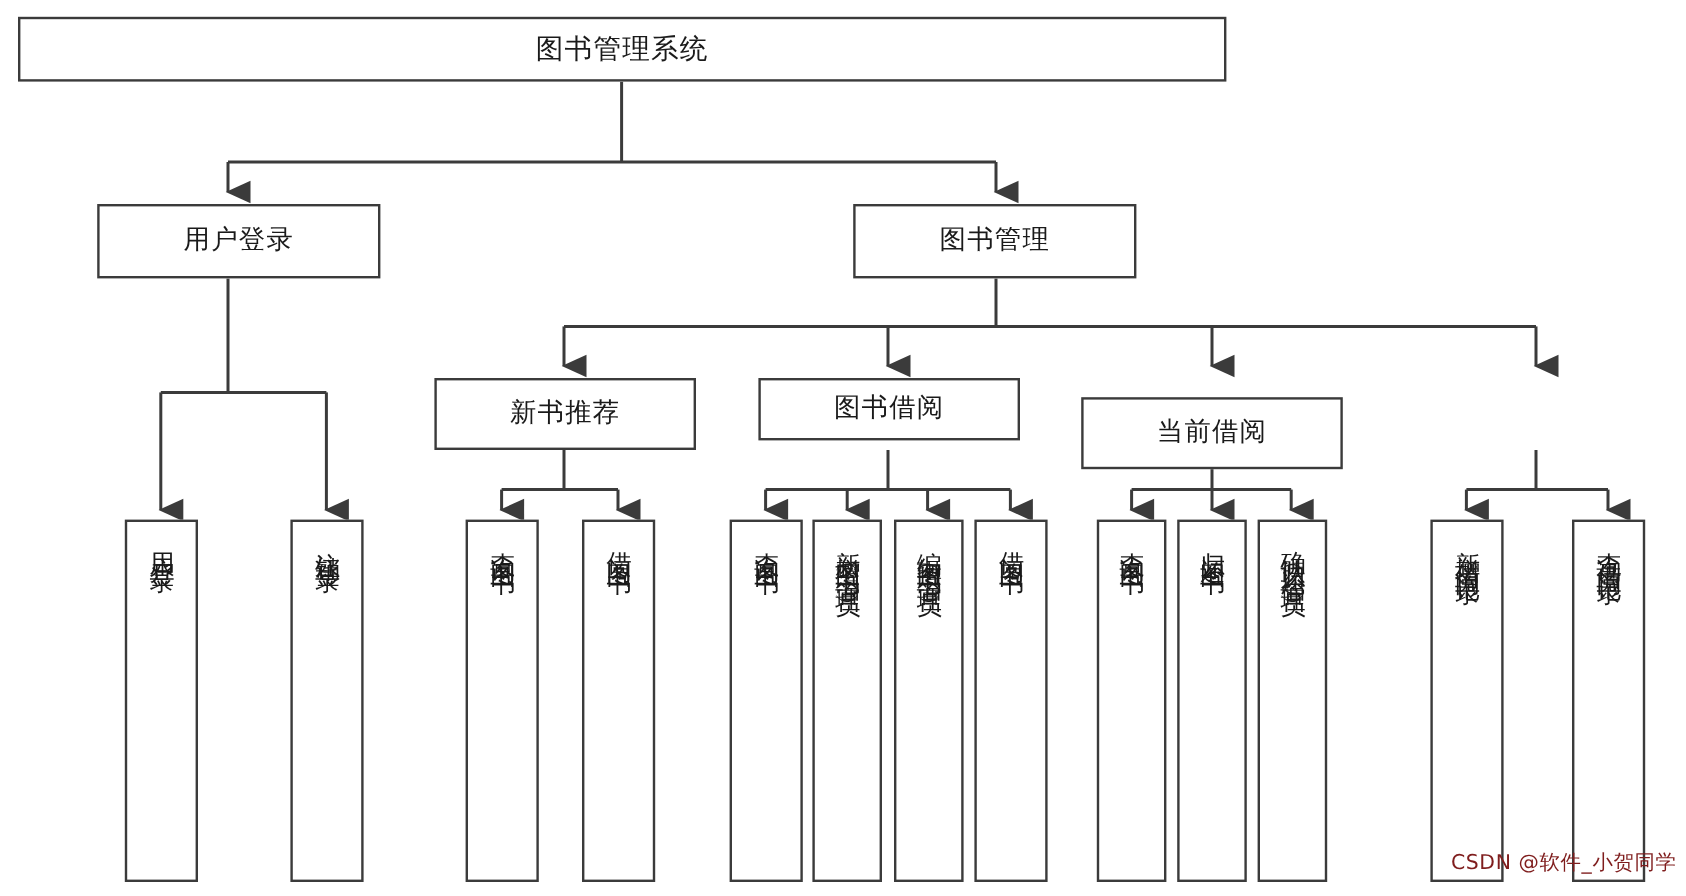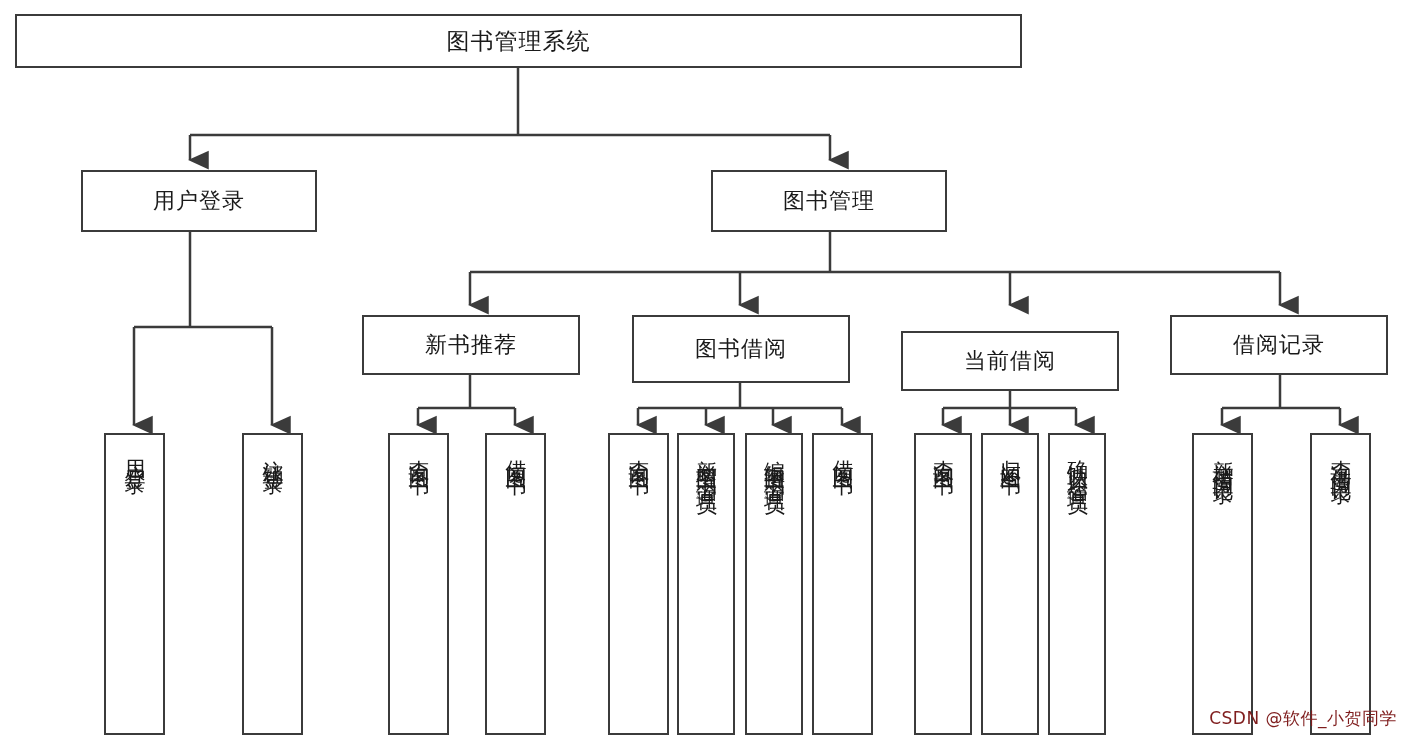--- a/index.html
+++ b/index.html
@@ -141,31 +141,28 @@
   </div>
 
   <div class="node h-node" style="left:362px; top:315px; width:218px; height:60px;">
     <span class="node-label">新书推荐</span>
   </div>
 
   <div class="node h-node" style="left:711px; top:170px; width:236px; height:62px;">
     <span class="node-label">图书管理</span>
   </div>
 
-  <div class="node h-node" style="left:632px; top:315px; width:218px; height:68px;">
+  <div class="node h-node" style="left:632px; top:315px; width:218px; height:52px;">
     <span class="node-label">图书借阅</span>
   </div>
 
   <div class="node h-node" style="left:901px; top:331px; width:218px; height:60px;">
     <span class="node-label">当前借阅</span>
   </div>
 
-  <div class="node h-node" style="left:1170px; top:315px; width:218px; height:60px;">
-    <span class="node-label">借阅记录</span>
-  </div>
 
   <div class="node v-node" style="left:104px; top:433px; width:61px; height:302px;">
     <span class="node-label">用户登录</span>
   </div>
 
   <div class="node v-node" style="left:242px; top:433px; width:61px; height:302px;">
     <span class="node-label">注销登录</span>
   </div>
 
   <div class="node v-node" style="left:388px; top:433px; width:61px; height:302px;">

